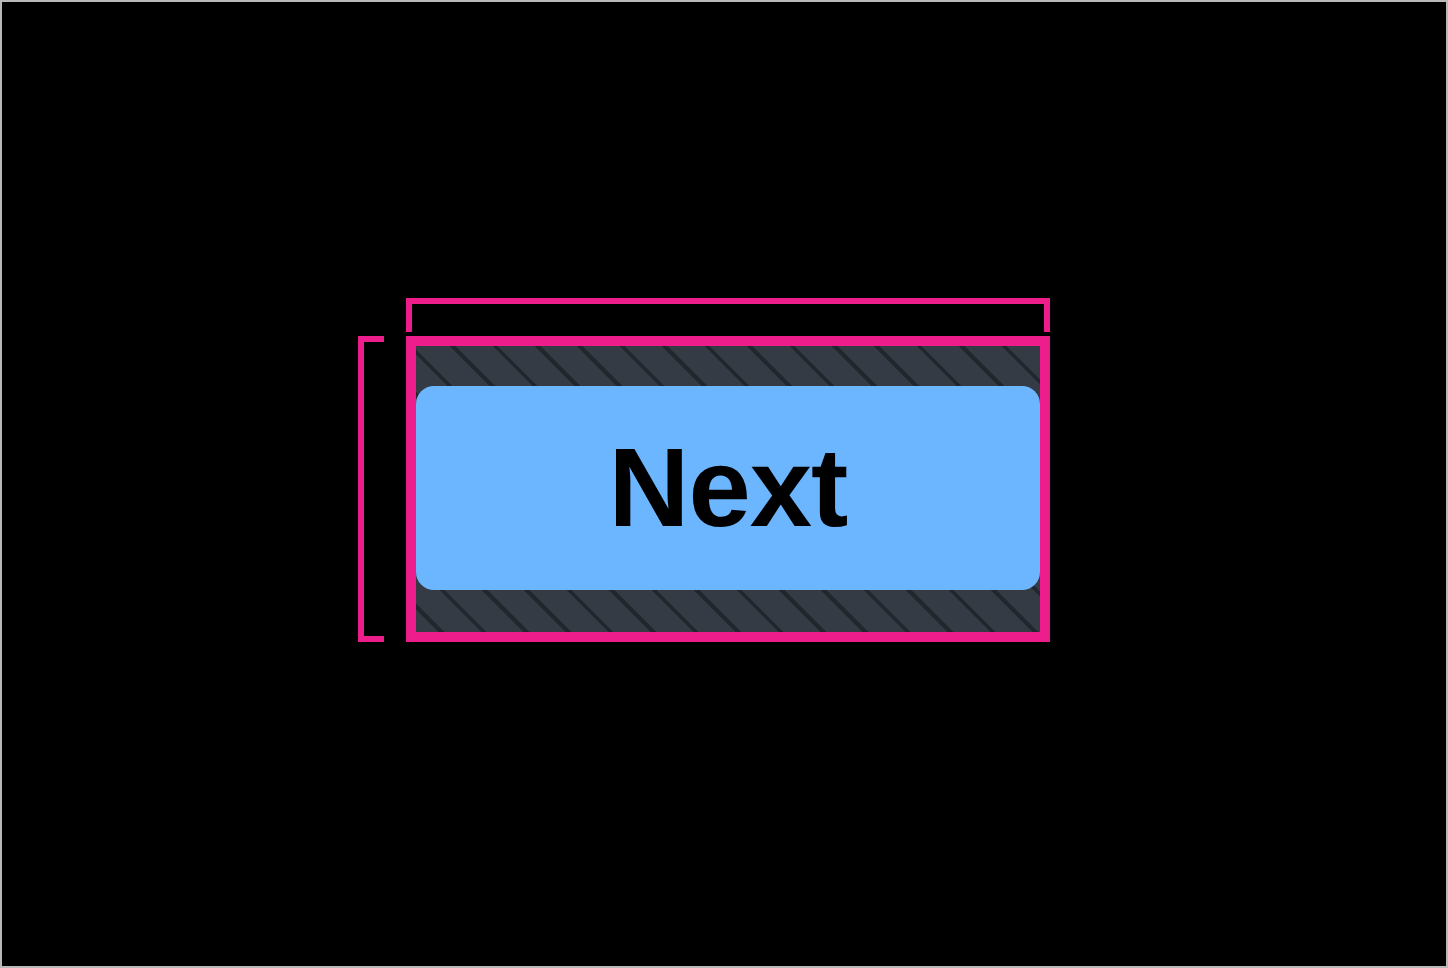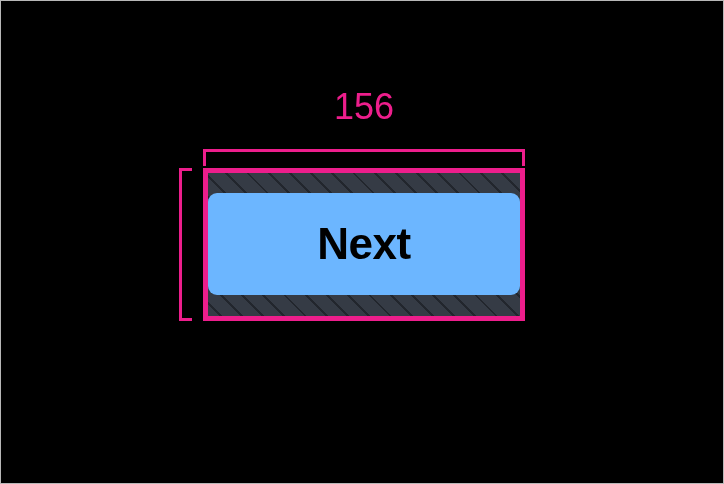--- a/index.html
+++ b/index.html
@@ -64,21 +64,21 @@
     border-radius: 9px;
     display: flex;
     align-items: center;
     justify-content: center;
     box-sizing: border-box;
   }
 
   .widget-label {
     color: #000000;
     font-family: "Liberation Sans", sans-serif;
-    font-size: 44px;
+    font-size: 56px;
     font-weight: bold;
     letter-spacing: -0.5px;
     line-height: 1;
     user-select: none;
   }
 
   
   .dim-bracket-h {
     position: absolute;
     left: 202px;
@@ -128,21 +128,20 @@
     font-weight: 400;
     line-height: 1;
     user-select: none;
   }
 </style>
 </head>
 <body>
 
 <div id="screen">
 
-  <div class="dim-label-h">156</div>
 
   <div class="dim-bracket-h"></div>
 
 
   <div class="dim-bracket-v"></div>
 
   <div class="overlay-box">
 
     <div class="hatch-fill"></div>
 

